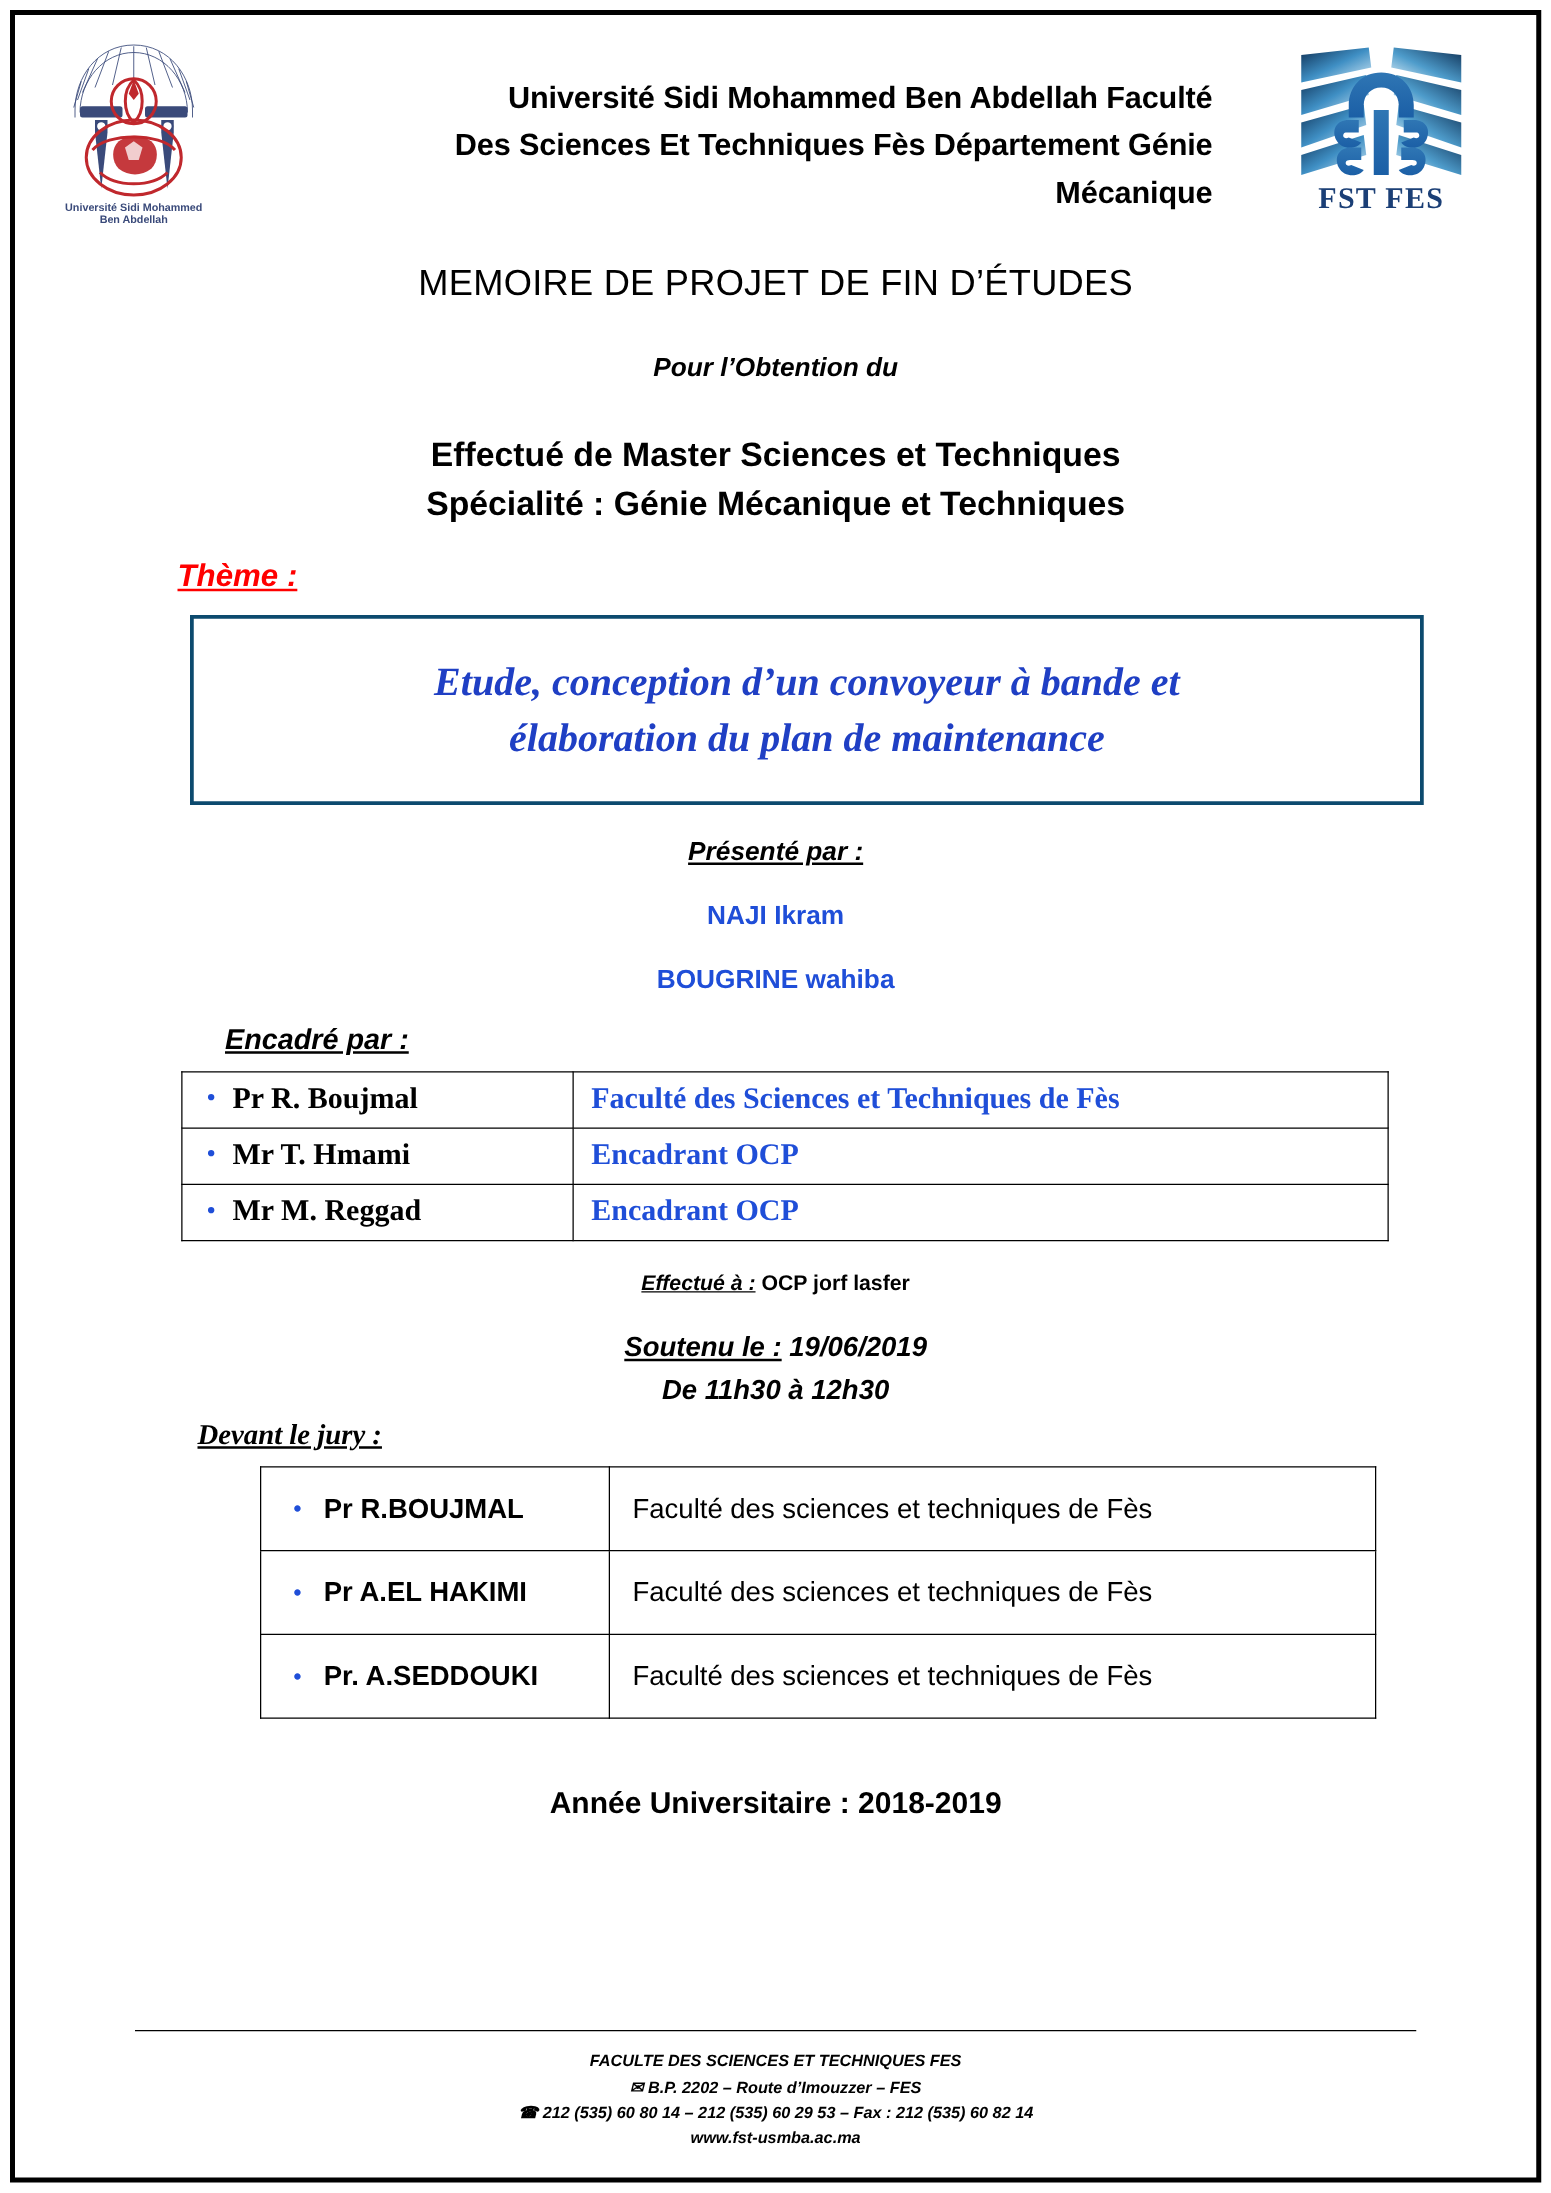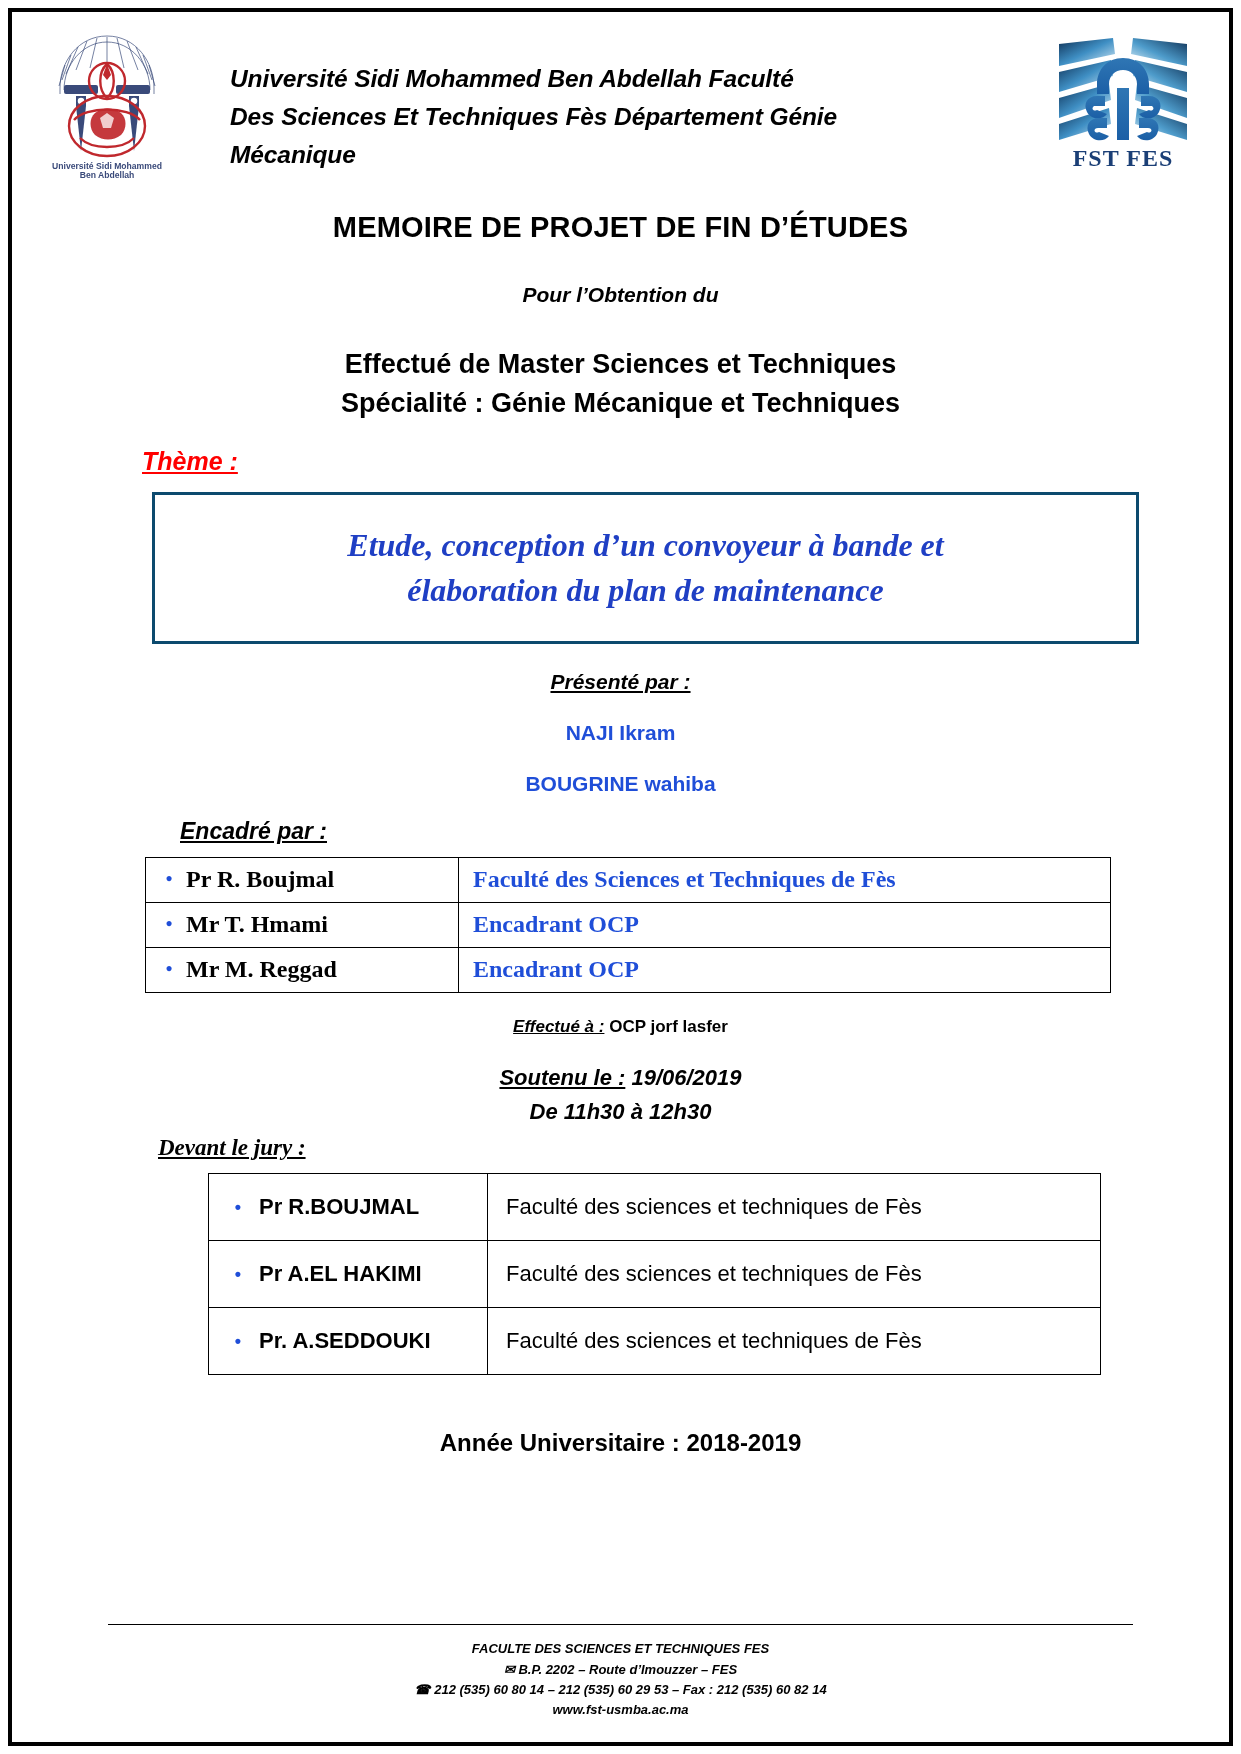--- a/index.html
+++ b/index.html
@@ -47,43 +47,42 @@
   }
   .logo-usmba {
     position: absolute;
     left: 0px;
     top: 6px;
     width: 135px;
     height: 155px;
   }
   .logo-fst {
     position: absolute;
-    right: 8px;
+    right: 26px;
     top: 10px;
     width: 140px;
     height: 145px;
   }
   .header-title {
     position: absolute;
     left: 190px;
     top: 38px;
     width: 740px;
-    text-align: left;
+    text-align: right;
     font-size: 24.5px;
     font-weight: bold;
     line-height: 1.55;
     letter-spacing: -0.1px;
-    font-style: italic;
   }
 
   
   .h-memoire {
     text-align: center;
     font-size: 29px;
-    font-weight: bold;
+    font-weight: normal;
     margin-top: 24px;
     letter-spacing: 0.2px;
   }
   .h-pour {
     text-align: center;
     font-size: 21px;
     font-weight: bold;
     font-style: italic;
     margin-top: 39px;
   }

